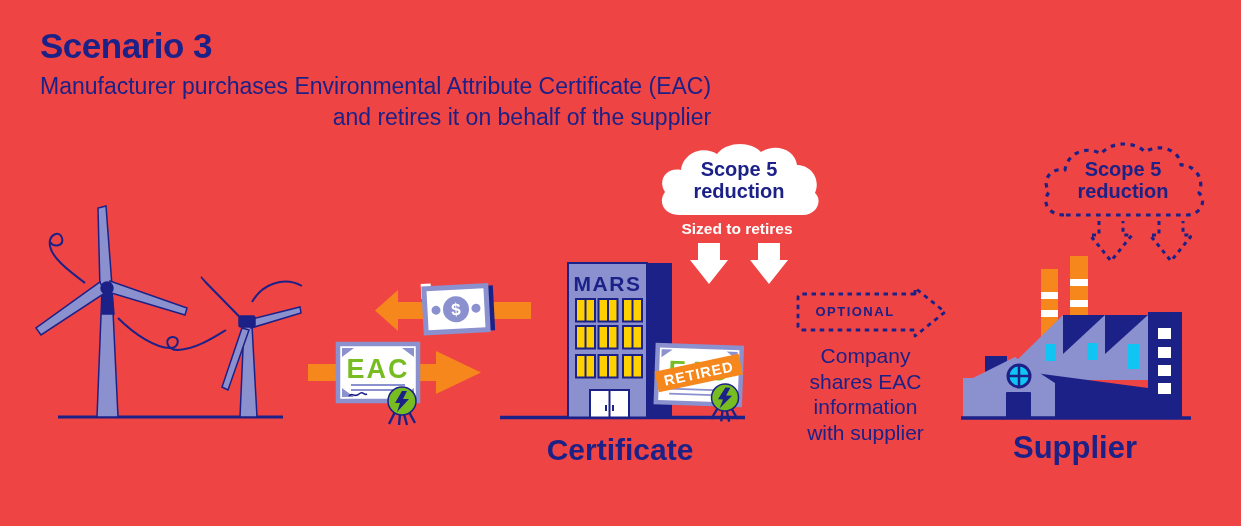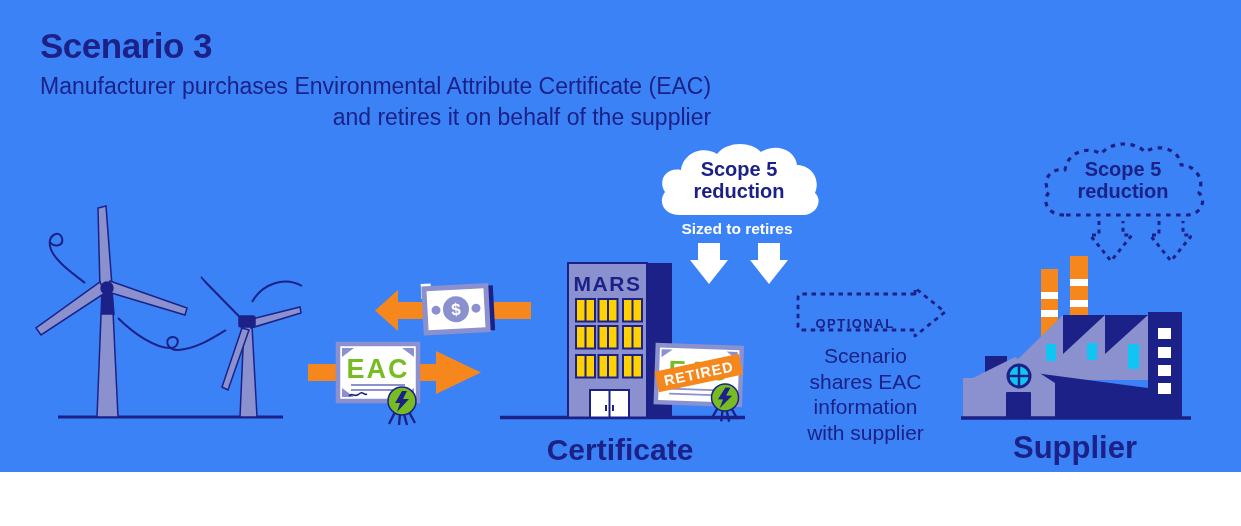--- a/index.html
+++ b/index.html
@@ -1,18 +1,18 @@
 <!DOCTYPE html>
 <html><head>
 <meta charset="utf-8">
 <style>
   html,body{margin:0;padding:0;}
   .canvas{
-    position:relative; width:1241px; height:472px; overflow:hidden;
-    background:#3b82f6;
+    position:relative; width:1241px; height:526px; overflow:hidden;
+    background:#ef4444;
     font-family:"Liberation Sans", sans-serif;
   }
   .abs{position:absolute;}
   .page-title{
     left:40px; top:26px; font-size:35px; font-weight:bold;
     letter-spacing:-0.5px; color:#1c2187;
   }
   .subtitle{
     left:40px; top:71px; font-size:23px; line-height:30.5px; color:#1c2187;text-align:right;
   }
@@ -26,21 +26,21 @@
     width:166px; text-align:center; font-weight:bold; font-size:20px;
     line-height:22px; color:#1c2187;
   }
   .scope3-text{left:656px; top:158px;}
   .scope2-text{left:1040px; top:158px;}
   .sized-caption{
     left:637px; top:220px; width:200px; text-align:center;
     font-size:15.5px; font-weight:bold; color:#ffffff;
   }
   .optional-badge{
-    left:795px; top:316px; width:120px; text-align:center;
+    left:795px; top:304px; width:120px; text-align:center;
     font-size:13px; font-weight:bold; letter-spacing:1.5px; color:#1c2187;
   }
   .optional-note{
     left:788px; top:343px; width:155px; text-align:center;
     font-size:21px; line-height:25.5px; color:#1c2187;
   }
   svg{display:block;}
 </style>
 </head>
 <body>
@@ -181,21 +181,21 @@
   <svg class="abs" style="left:688px; top:243px;" width="102" height="42" viewBox="0 0 102 42">
     <polygon points="10,0 32,0 32,17 40,17 21,41 2,17 10,17" fill="#ffffff"></polygon>
     <polygon points="70,0 92,0 92,17 100,17 81,41 62,17 70,17" fill="#ffffff"></polygon>
   </svg>
 
   <svg class="abs" style="left:795px; top:286px;" width="155" height="52" viewBox="0 0 155 52">
     <path d="M120,8 L8,8 Q3,8 3,12 L3,40 Q3,44 8,44 L120,44 L120,50 L150,26 L120,2 Z" fill="none" stroke="#1c2187" stroke-width="2.8" stroke-dasharray="4.5 4.5" stroke-linejoin="round"></path>
   </svg>
   <div class="abs optional-badge">OPTIONAL</div>
   <div class="abs optional-note">
-    <div>Scenario</div>
+    <div>Company</div>
     <div>shares EAC</div>
     <div>information</div>
     <div>with supplier</div>
   </div>
 
   <svg class="abs" style="left:955px; top:252px;" width="240" height="172" viewBox="0 0 240 172">
     <g>
       <rect x="86" y="17" width="17" height="70" fill="#f6871d"></rect>
       <rect x="86" y="40" width="17" height="7" fill="#ffffff"></rect>
       <rect x="86" y="58" width="17" height="7" fill="#ffffff"></rect>

